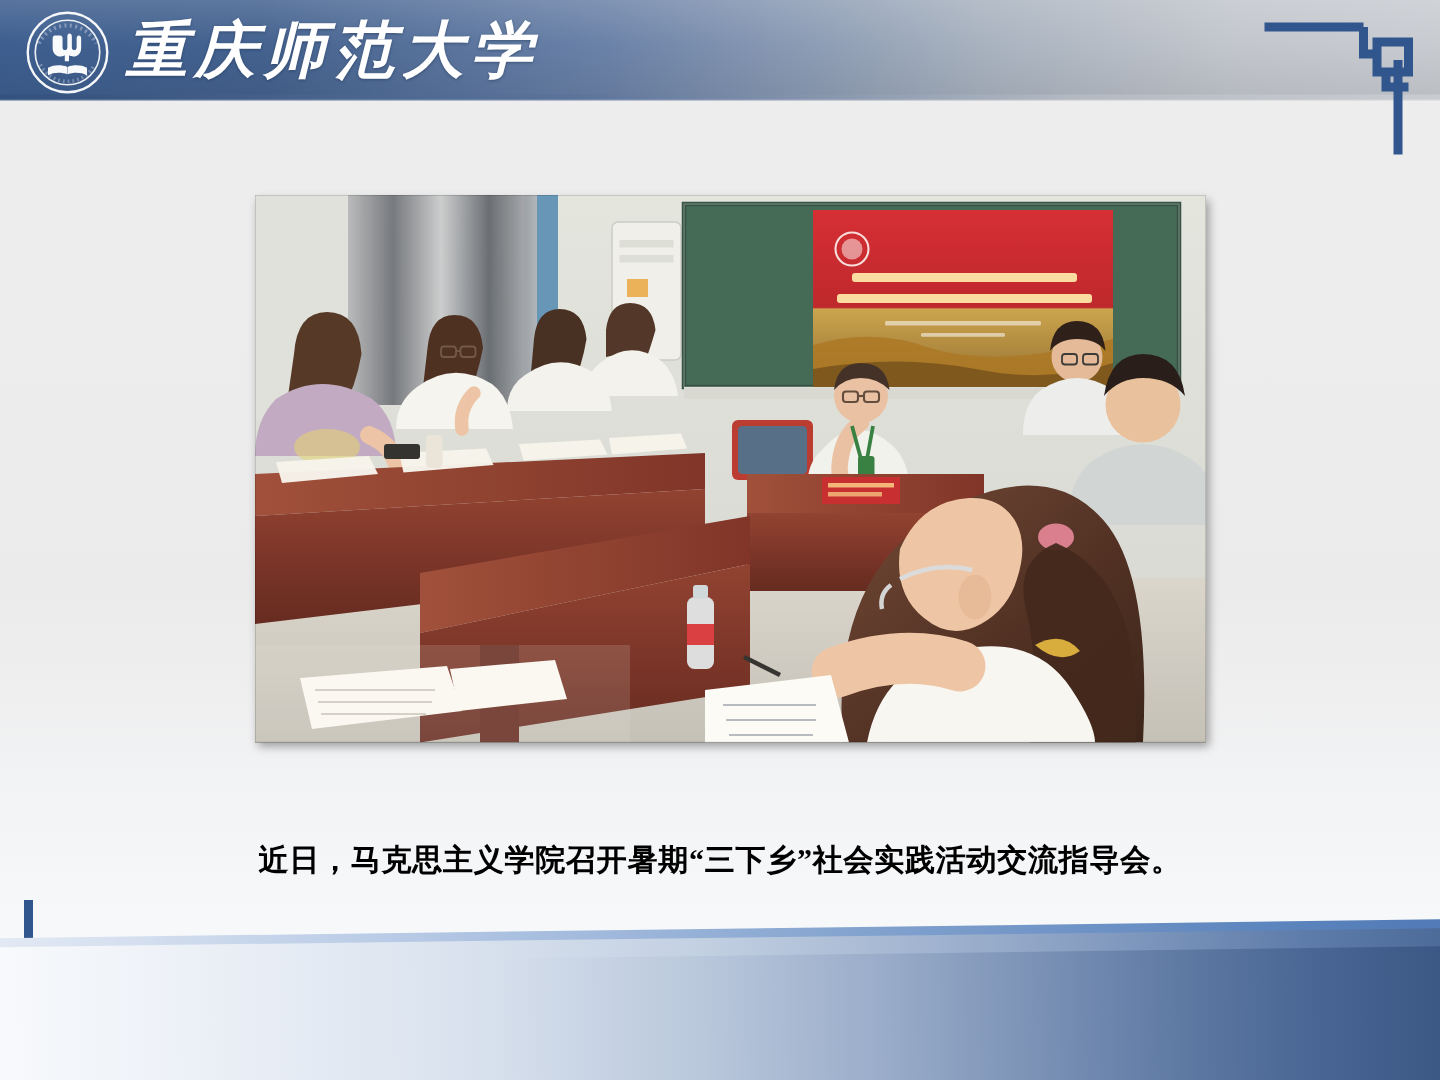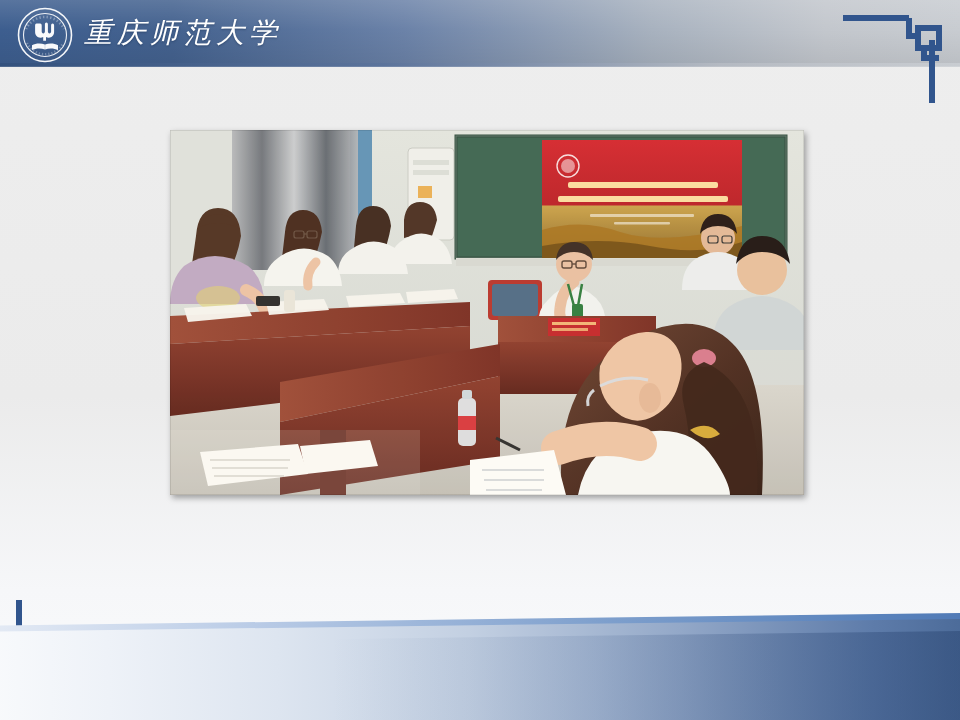--- a/index.html
+++ b/index.html
@@ -17,22 +17,22 @@
   #header-base{position:absolute;left:0;top:63px;width:960px;height:4px;
           background:linear-gradient(90deg,#32507c 0%,#5b739b 40%,#b7bcc4 75%,#cbcfd4 100%);opacity:.85;}
 
   
   #logo{position:absolute;left:17px;top:7px;width:56px;height:56px;}
   #logo svg{display:block;}
 
   
   #wordmark{position:absolute;left:84px;top:4px;height:58px;
             display:flex;align-items:center;}
-  #wordmark span{font-family:"Liberation Serif",serif;font-size:28px;color:#ffffff;
-            font-weight:400;letter-spacing:5px;font-style:italic;
+  #wordmark span{font-family:"Liberation Serif",serif;font-size:41px;color:#ffffff;
+            font-weight:700;letter-spacing:5px;font-style:italic;
             text-shadow:0 1px 2px rgba(20,40,70,.45);white-space:nowrap;}
 
   
   #corner-tr{position:absolute;right:16px;top:6px;width:104px;height:100px;}
   #corner-bl{position:absolute;left:12px;bottom:16px;width:104px;height:104px;}
 
   
   #photo-wrap{position:absolute;left:170px;top:130px;width:634px;height:365px;
           box-shadow:2px 3px 6px rgba(0,0,0,.35);background:#6e7a74;overflow:hidden;}
   #photo{position:absolute;inset:0;}
@@ -321,20 +321,23 @@
 
       <rect x="288" y="268" width="18" height="48" rx="5" fill="#e6eef2" opacity=".92"></rect>
       <rect x="288" y="286" width="18" height="14" fill="#d8262c" opacity=".9"></rect>
       <rect x="292" y="260" width="10" height="9" rx="2" fill="#cfd8dd"></rect>
 
       <rect x="0" y="0" width="634" height="365" fill="#ffd9a0" opacity=".05"></rect>
       <rect x="0" y="0" width="634" height="365" fill="none" stroke="#000000" stroke-width="1" opacity=".18"></rect>
     </svg>
   </div>
 
+  <div id="caption">
+    <span>近日，马克思主义学院召开暑期“三下乡”社会实践活动交流指导会。</span>
+  </div>
 
   <div id="footer">
     <div class="fband" id="f-line"></div>
     <div class="fband" id="f-main"></div>
     <div class="fband" id="f-dark"></div>
   </div>
 
 </div>
 
 </body></html>

